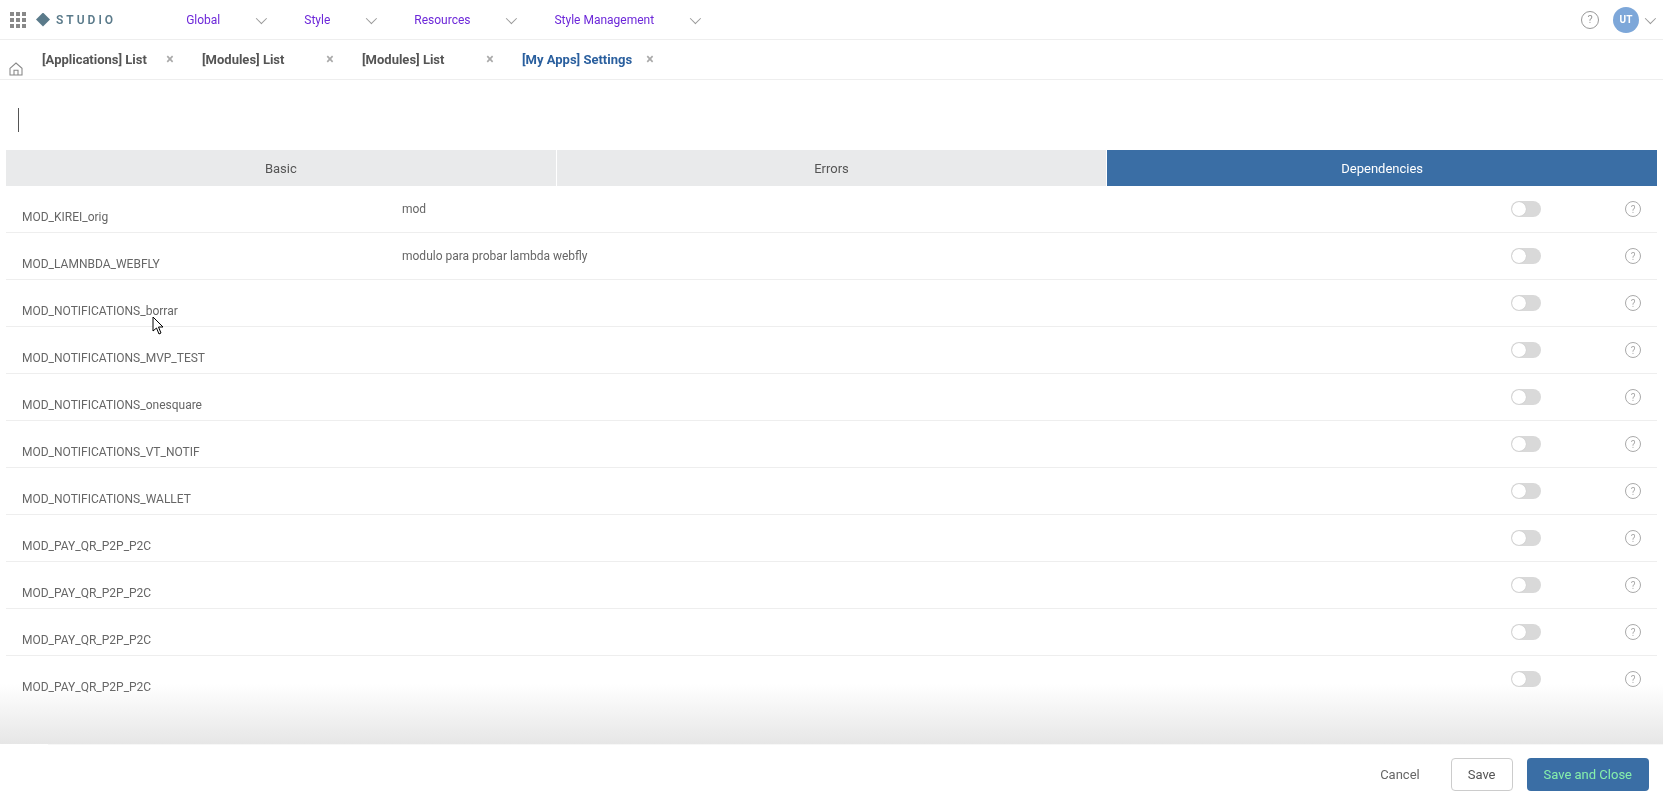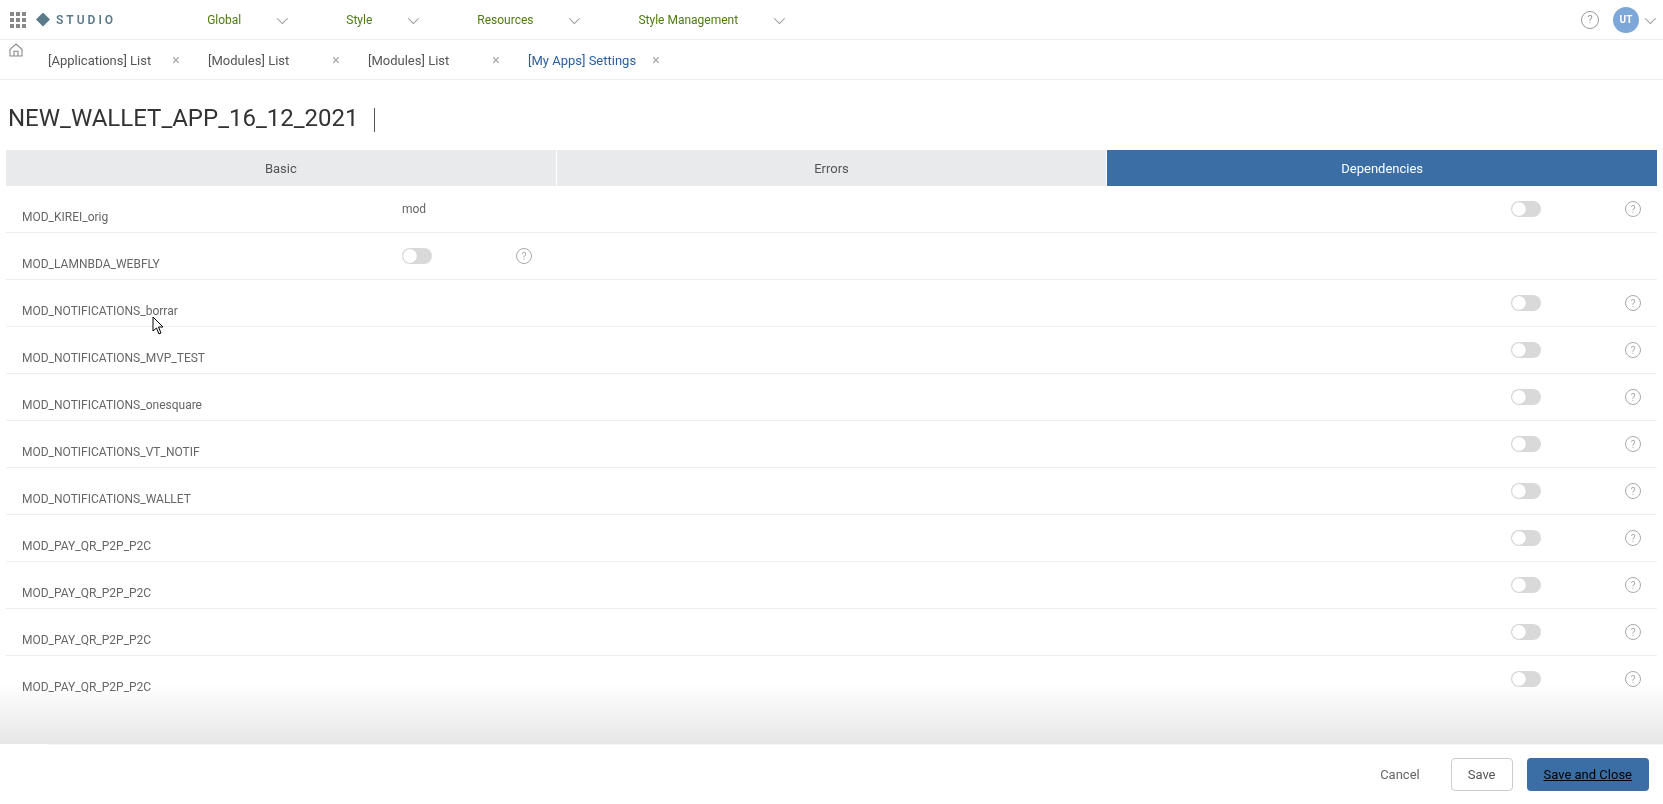--- a/index.html
+++ b/index.html
@@ -34,21 +34,21 @@
   .logo { display: flex; align-items: center; gap: 6px; color: #5a7a8a; text-align: right; }
   .logo-mark {
     width: 14px; height: 14px;
     background: #5a7a8a;
     clip-path: polygon(50% 0, 100% 50%, 50% 100%, 0 50%);
   }
   .logo-text { font-size: 12px; letter-spacing: 3px; font-weight: 600; }
   .menu { display: flex; gap: 40px; margin-left: 60px; }
   .menu-item {
     display: flex; align-items: center; gap: 36px;
-    color: #4d7c0f; font-size: 12px; cursor: pointer; margin-left: 21px;
+    color: #6d28d9; font-size: 12px; cursor: pointer;
   }
   .chevron-down {
     width: 8px; height: 8px;
     border-right: 1.5px solid #999;
     border-bottom: 1.5px solid #999;
     transform: rotate(45deg) translateY(-2px);
   }
   .topbar-right { margin-left: auto; display: flex; align-items: center; gap: 14px; }
   .help-circle {
     width: 18px; height: 18px; border: 1.3px solid #999; border-radius: 50%;
@@ -59,24 +59,25 @@
     width: 26px; height: 26px; border-radius: 50%;
     background: #7da7d9; color: #fff; font-size: 10px; font-weight: 700;
     display: flex; align-items: center; justify-content: center;
   }
   .avatar-wrap { display:flex; align-items:center; gap:6px; cursor:pointer; }
 
   
   .tabstrip {
     height: 40px;
     display: flex;
-    align-items: flex-start;
+    align-items: flex-end;
     border-bottom: 1px solid #eee;
     padding-left: 6px;
-    gap: 10px;
+    gap: 4px;
+    font-weight: bold;
   }
   .home-icon {
     width: 20px; height: 20px; display:flex; align-items:center; justify-content:center;
     cursor:pointer; color:#777;
   }
   .home-svg { width:16px; height:16px; }
   .tab {
     display: flex; align-items: center; gap: 8px;
     padding: 0 12px; height: 40px;
     font-size: 13px; color: #555; cursor: pointer;
@@ -192,21 +193,21 @@
   }
   .btn {
     padding: 8px 16px;
     border-radius: 4px;
     font-size: 13px;
     cursor: pointer;
     border: 1px solid transparent;
   }
   .btn-cancel { color: #666; background: transparent; }
   .btn-save { color: #555; background: #fff; border-color: #ccc; }
-  .btn-primary { color: #000000; background: #3a6ea5; text-decoration: underline; }
+  .btn-primary { color: #86efac; background: #3a6ea5; }
 
   
   .cursor-img {
     position: absolute;
     left: 152px; top: 316px;
     width: 14px; height: 20px;
     pointer-events: none;
   }
 </style>
 </head>
@@ -278,21 +279,20 @@
         <span class="tab-close">×</span>
       </div>
       <div class="tab active">
         <span>[My Apps] Settings</span>
         <span class="tab-close">×</span>
       </div>
     </div>
 </div>
 
 <div class="page-title">
-  <span>NEW_WALLET_APP_16_12_2021</span>
   <span class="title-cursor"></span>
 </div>
 
 <div class="section-tabs">
   <div class="section-tab">Basic</div>
   <div class="section-tab">Errors</div>
   <div class="section-tab active">Dependencies</div>
 </div>
 
 <div class="rows" id="rows">
@@ -301,20 +301,21 @@
       <div class="row-desc">mod</div>
       <div class="row-toggle">
         <div class="toggle"></div>
       </div>
       <div class="row-help">
         <div class="q-circle">?</div>
       </div>
     </div>
     <div class="row">
       <div class="row-name">MOD_LAMNBDA_WEBFLY</div>
+      <div class="row-desc">modulo para probar lambda webfly</div>
       <div class="row-toggle">
         <div class="toggle"></div>
       </div>
       <div class="row-help">
         <div class="q-circle">?</div>
       </div>
     </div>
     <div class="row">
       <div class="row-name">MOD_NOTIFICATIONS_borrar</div>
       <div class="row-desc"></div>

